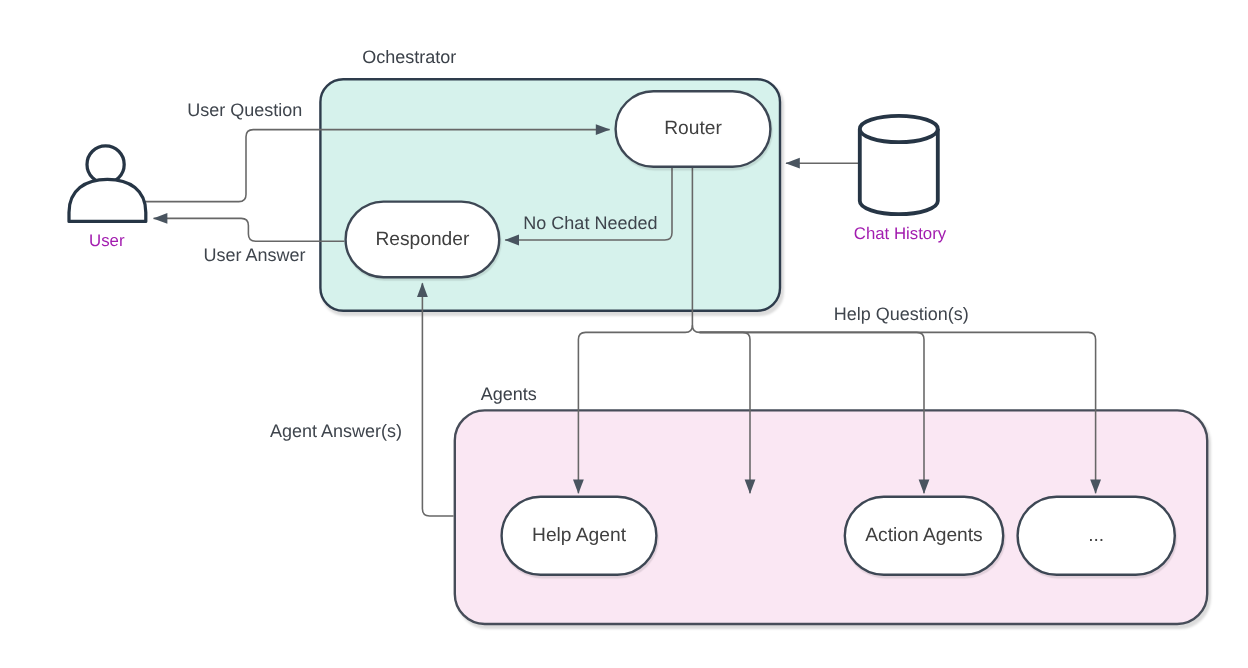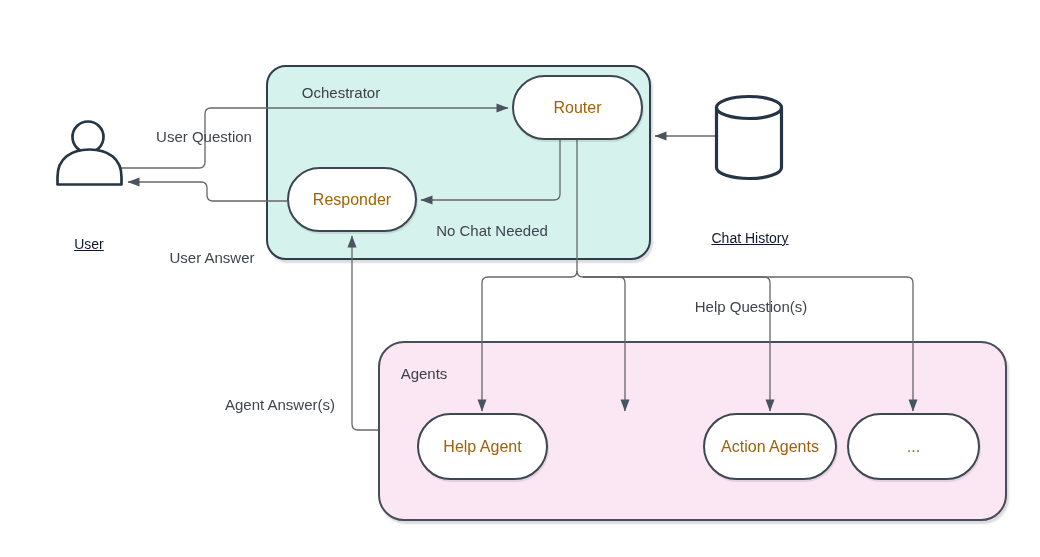--- a/index.html
+++ b/index.html
@@ -19,37 +19,36 @@
   .agents-box{
     left:378px;top:341px;width:629px;height:180px;
     background:#fae7f3;border:2px solid #474d59;border-radius:26px;
     box-shadow:2px 3px 2px rgba(0,0,0,0.14);
   }
   .edges{position:absolute;left:0;top:0;z-index:2;}
   .node{
     position:absolute;z-index:3;box-sizing:border-box;
     background:#ffffff;border:2px solid #3d4754;border-radius:34px;
     display:flex;align-items:center;justify-content:center;
-    font-size:16px;color:#a16207;
+    font-size:16px;color:#404040;
     box-shadow:1px 2px 1px rgba(0,0,0,0.10);
   }
   .node-router{left:512px;top:75px;width:131px;height:65px;}
   .node-responder{left:287px;top:167px;width:130px;height:65px;}
   .node-help{left:417px;top:413px;width:131px;height:67px;}
   .node-data{left:558px;top:413px;width:134px;height:67px;}
   .node-action{left:703px;top:413px;width:134px;height:67px;}
   .node-more{left:847px;top:413px;width:133px;height:67px;}
   .lbl{
     position:absolute;z-index:4;white-space:nowrap;
     color:#3f454d;font-size:15px;
     transform:translate(-50%,-50%);
-    margin-top:44px;
   }
   .lbl-container{color:#3b4149;}
-  .lbl-external{font-size:14px;color:#0f172a;text-decoration:underline;}
+  .lbl-external{font-size:14px;color:#a21caf;}
 </style>
 </head>
 <body>
 
 <div class="canvas">
 
   <div class="container orchestrator"></div>
   <div class="container agents-box"></div>
 
   <svg class="edges" width="1040" height="557" viewBox="0 0 1040 557">

